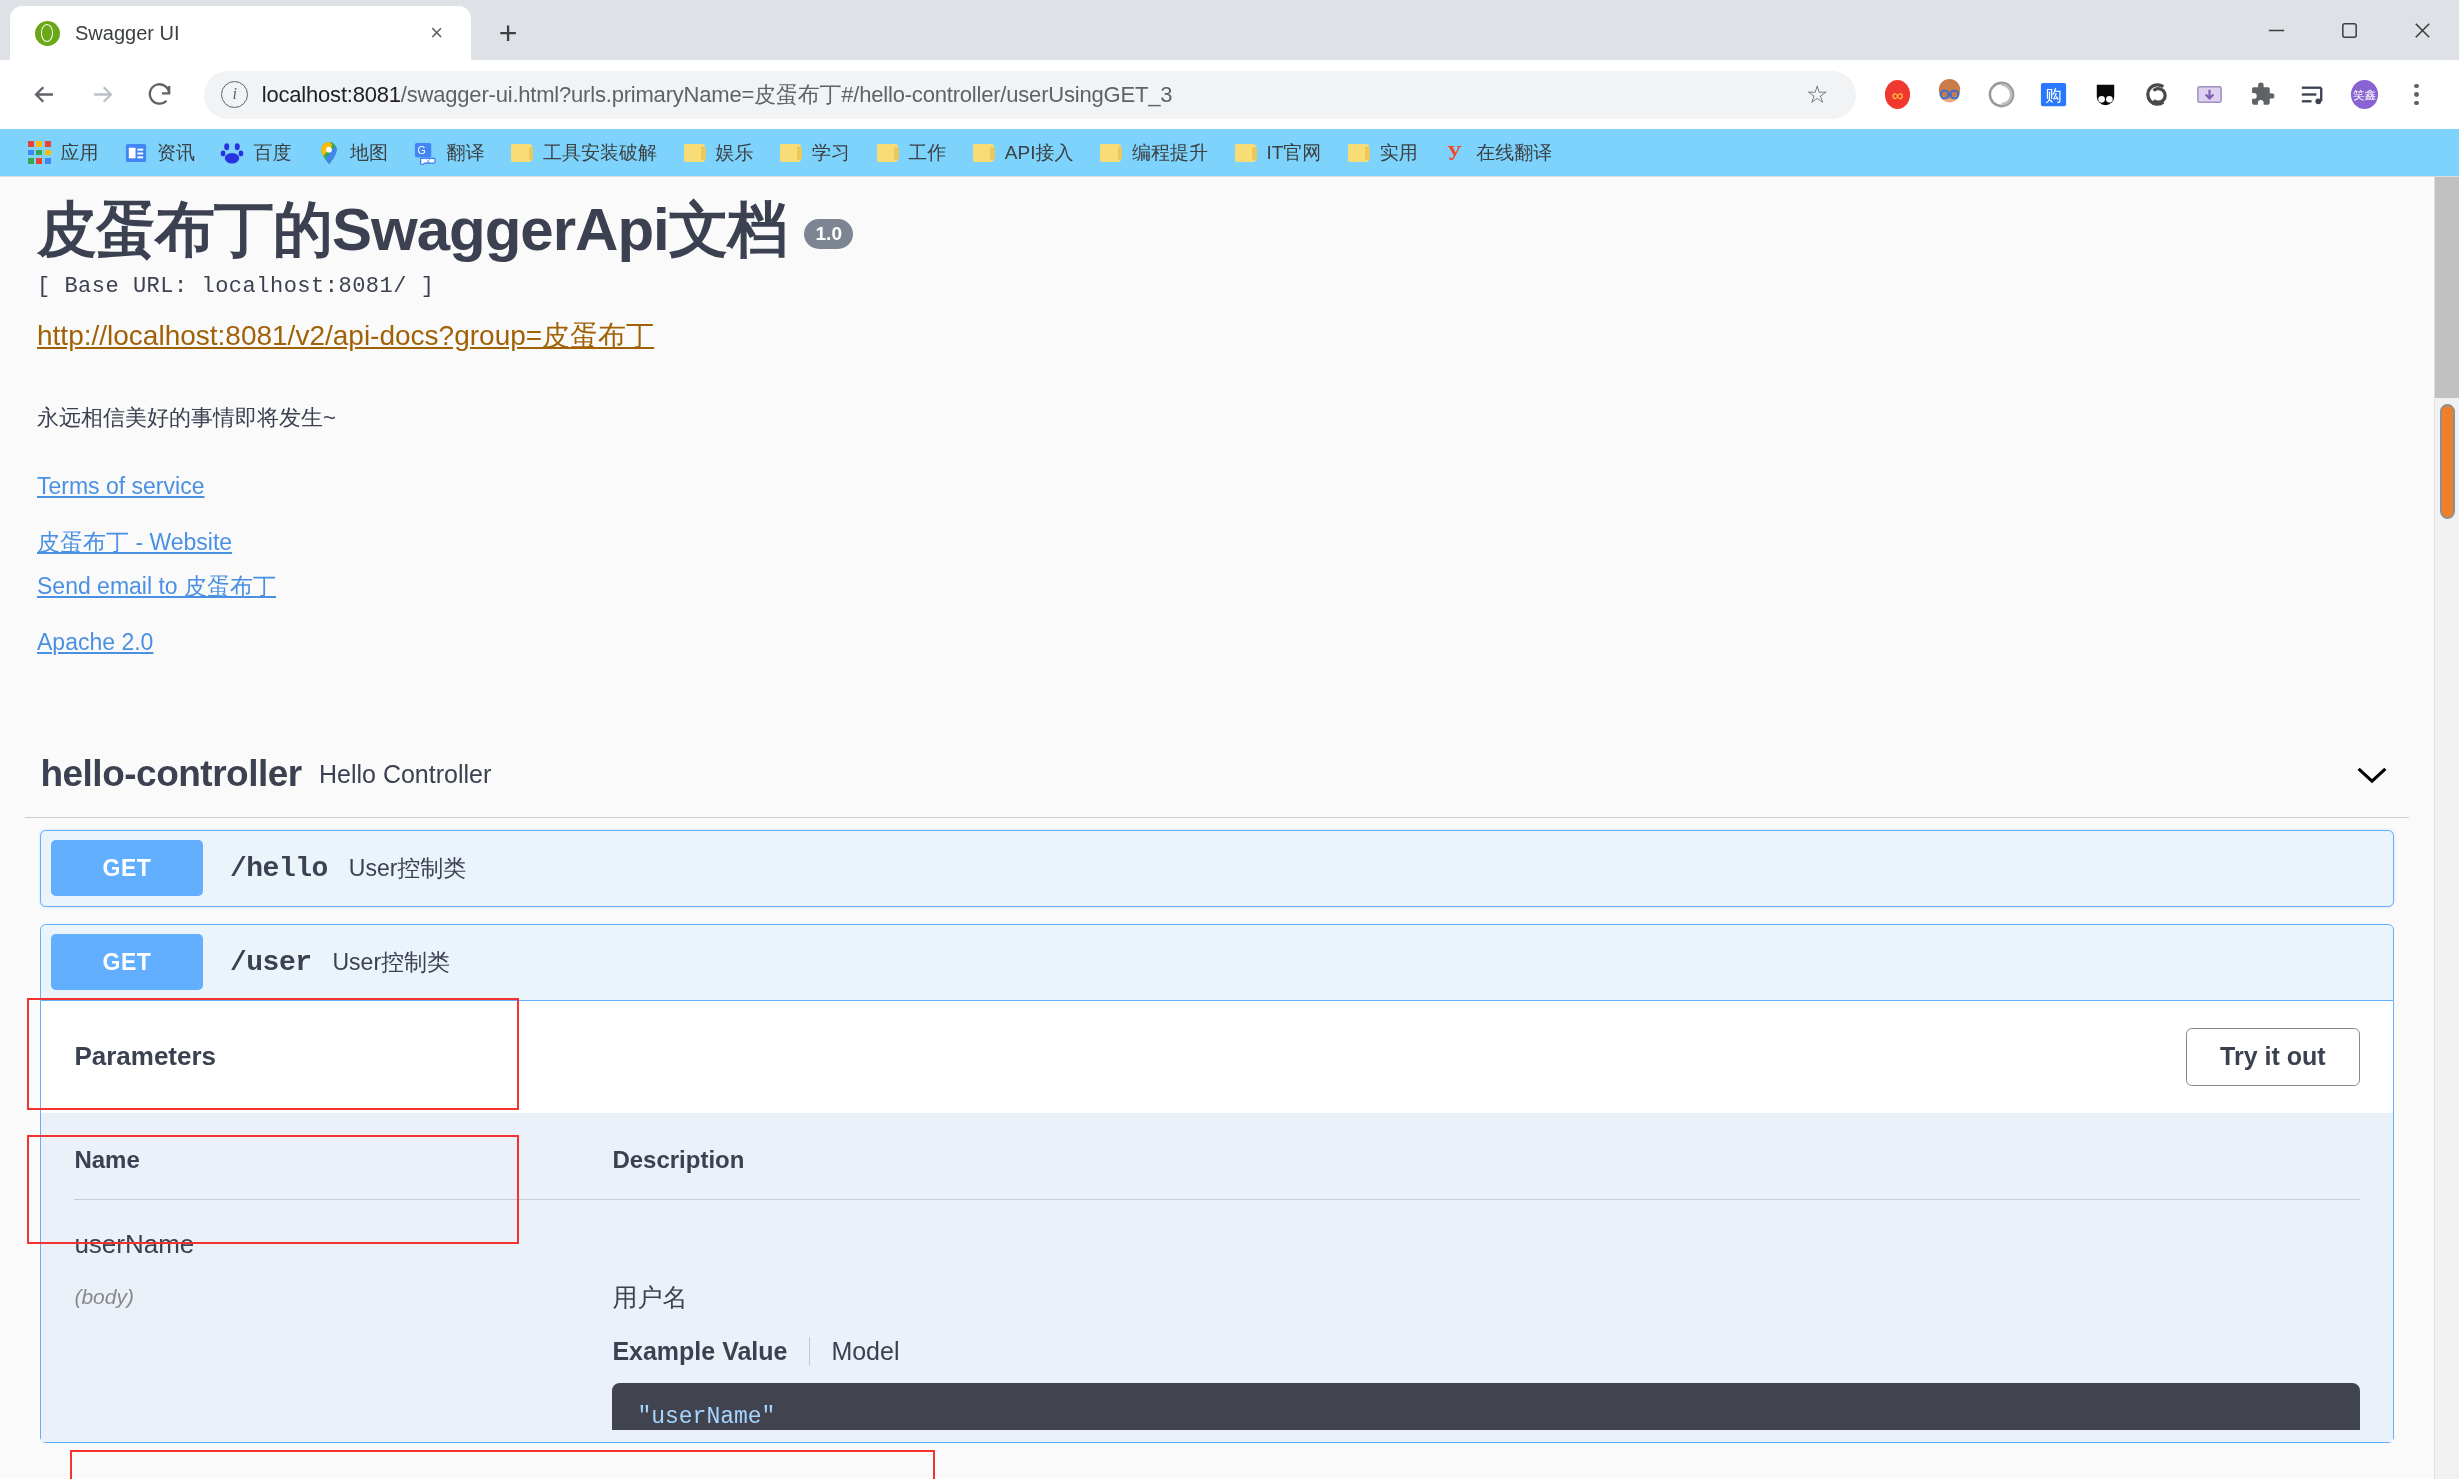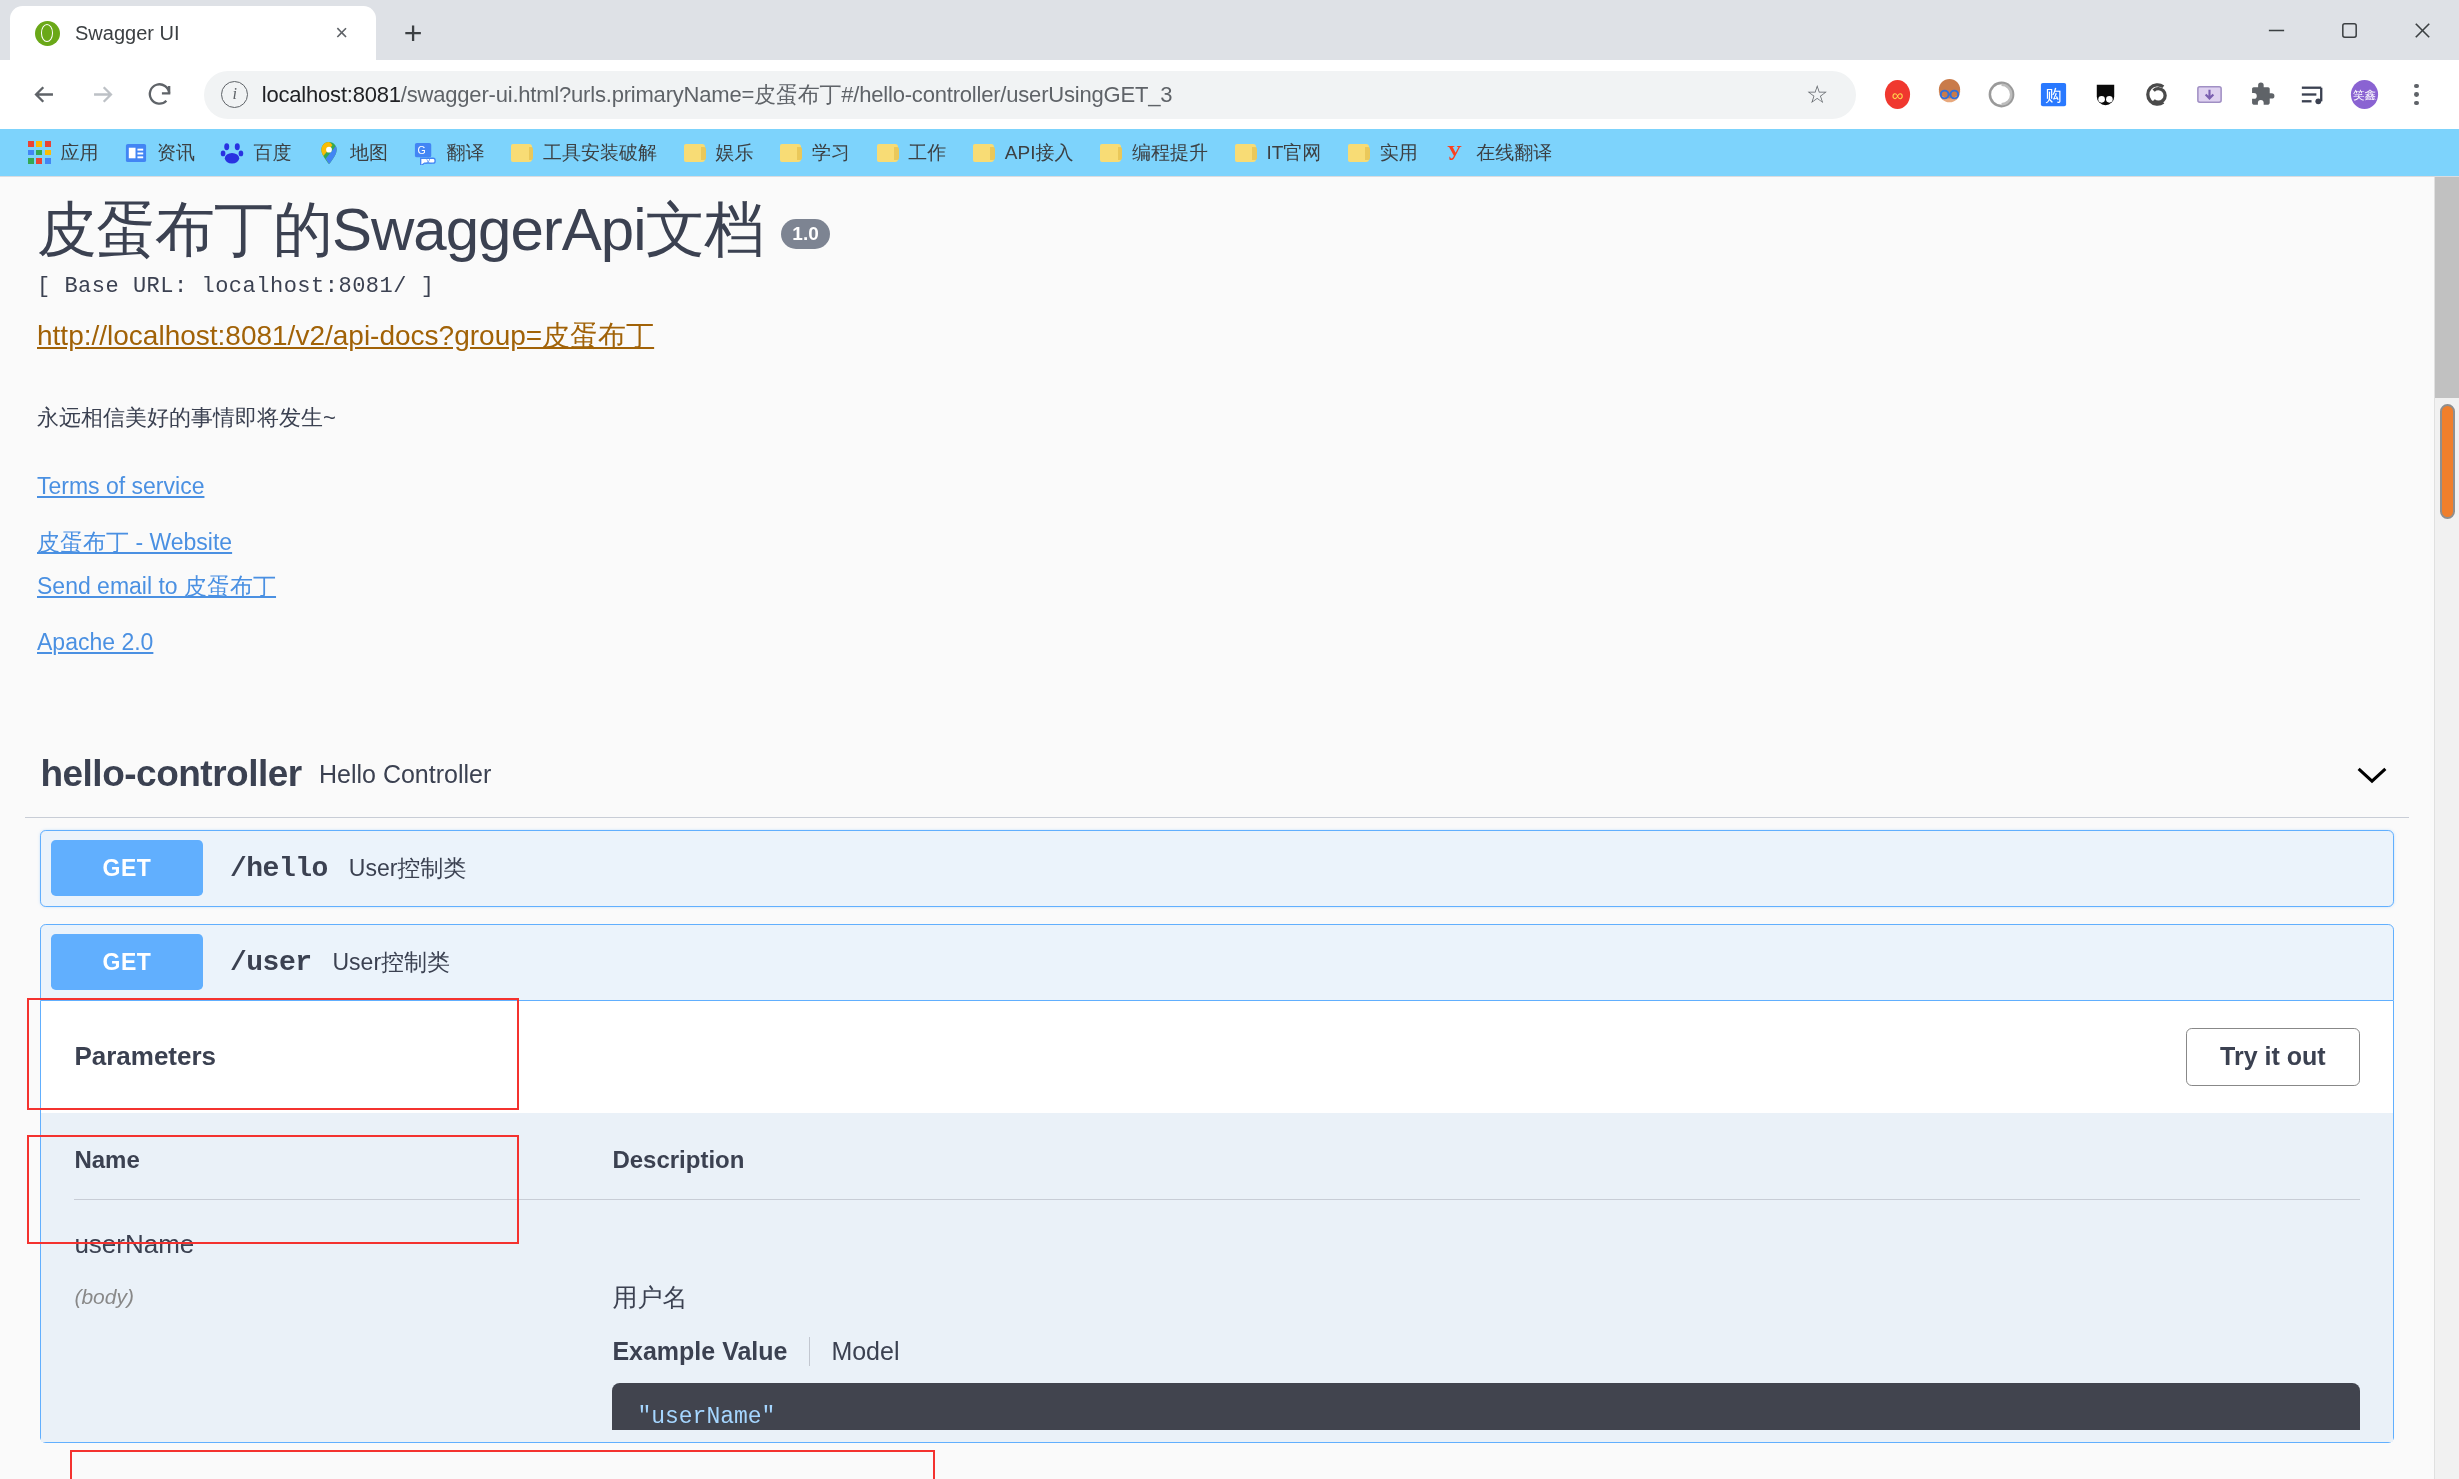--- a/index.html
+++ b/index.html
@@ -16,21 +16,21 @@
   .tabstrip {
     height: 60px;
     background: #dee1e6;
     display: flex;
     align-items: flex-end;
     padding-left: 9.6px;
     position: relative;
     flex: 0 0 60px;
   }
   .tab {
-    width: 366px; height: 54px;
+    width: 461px; height: 54px;
     background: #ffffff;
     border-radius: 12.5px 12.5px 0 0;
     display: flex; align-items: center;
     padding: 0 17.3px 0 25px;
     gap: 15.4px;
   }
   .tab-favicon {
     width: 25px; height: 25px; border-radius: 50%;
     background: #6aa818;
     display: flex; align-items: center; justify-content: center;
@@ -173,21 +173,21 @@
   }
 
   .swagger {
     padding: 0 0 0 0;
     max-width: 2459px;
   }
   .swagger-inner { padding: 0 37px; }
 
   .title-row { display: flex; align-items: flex-start; gap: 17.3px; padding-top: 21px; }
   h1.api-title {
-    font-size: 60px; font-weight: 400; color: #3b4151;
+    font-size: 60px; font-weight: 700; color: #3b4151;
     letter-spacing: -1px; line-height: 1.05;
   }
   .version-badge {
     background: #7d8492; color: #ffffff;
     font-size: 19px; font-weight: 700;
     padding: 3.8px 11.5px; border-radius: 55px;
     margin-top: 21px; line-height: 1.2;
   }
   .base-url {
     font-family: "Liberation Mono", monospace;

